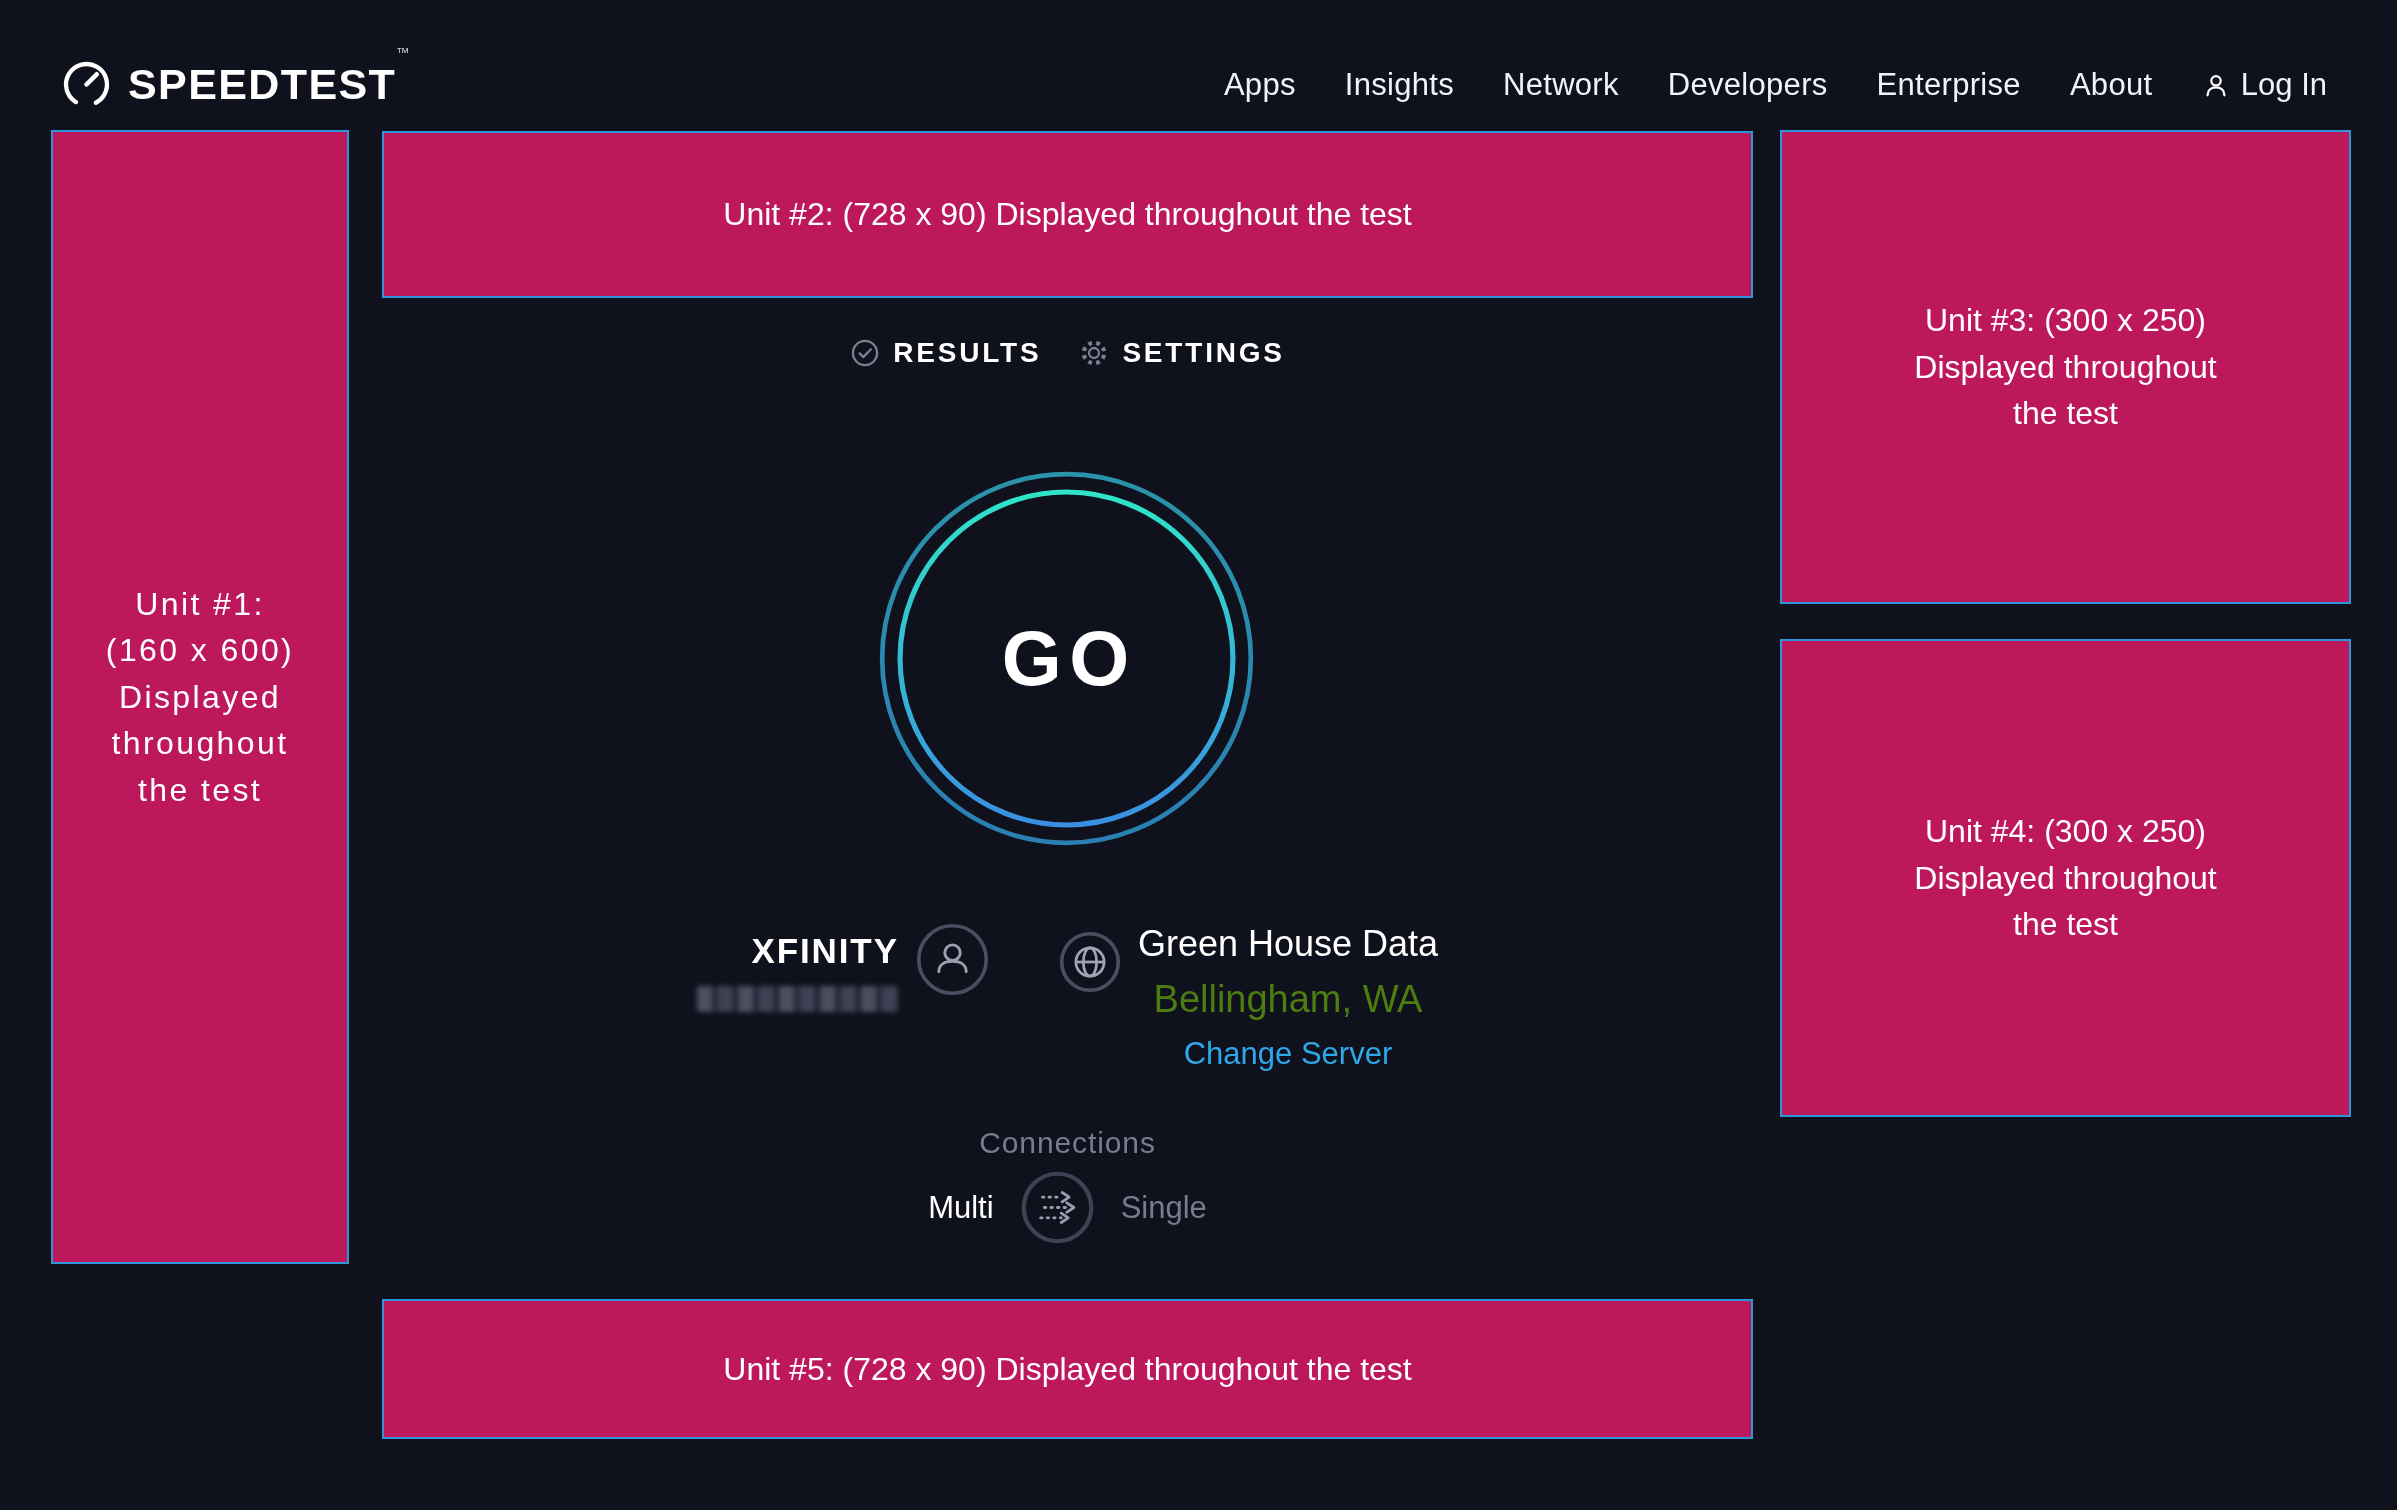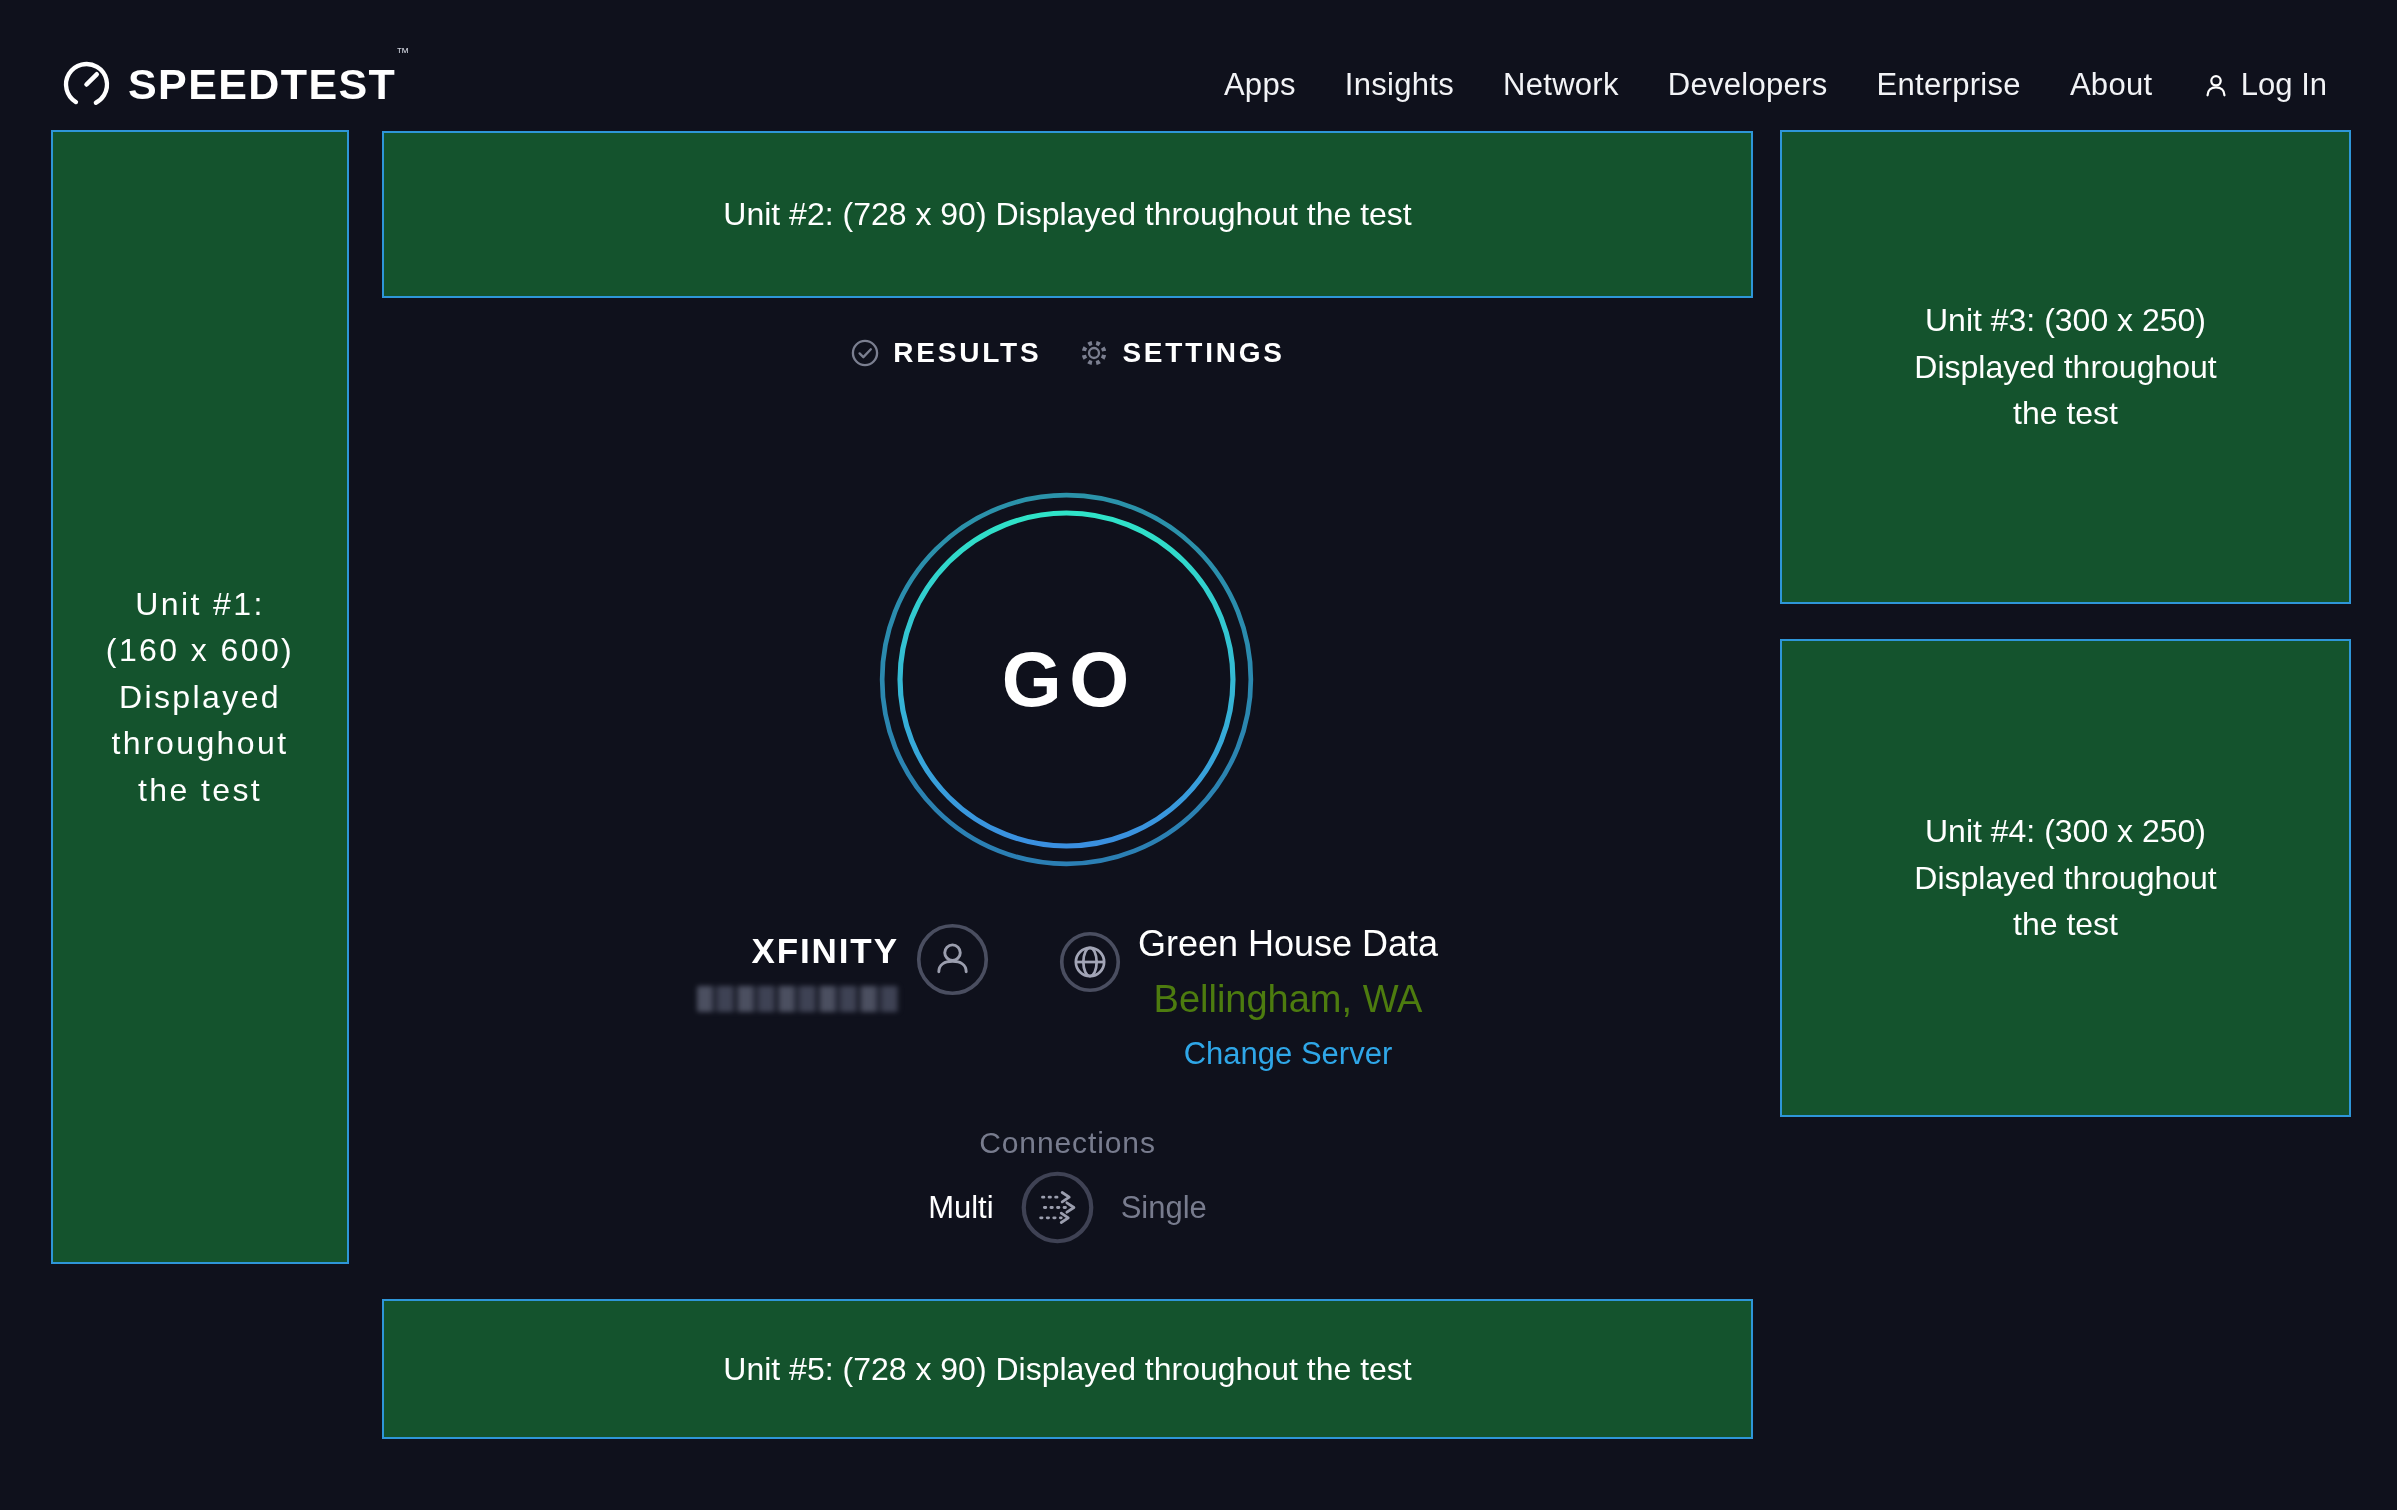--- a/index.html
+++ b/index.html
@@ -16,40 +16,40 @@
     padding:0 79px 0 51px;box-sizing:border-box;border-radius:19px;
   }
   .logo{display:flex;align-items:center;gap:15px;cursor:pointer;}
   .logo-text{font-size:43px;font-weight:700;letter-spacing:1.4px;color:#fff;}
   .logo-mark{font-size:13px;vertical-align:top;position:relative;top:-15px;color:#cdd0da;}
   .nav{display:flex;align-items:center;gap:49px;font-size:31px;color:#f2f3f6;}
   .nav-item{cursor:pointer;letter-spacing:0.3px;}
   .login{display:flex;align-items:center;gap:9.4px;cursor:pointer;}
   
   .ad{
-    position:absolute;background:#14532d;border:2.8px solid #2e96d8;
+    position:absolute;background:#be185d;border:2.8px solid #2e96d8;
     display:flex;align-items:center;justify-content:center;
     box-sizing:border-box;text-align:center;cursor:pointer;
   }
   .ad-text{font-size:32px;line-height:1.45;color:#fff;white-space:pre-line;}
   .ad-unit1{left:51px;top:130px;width:298px;height:1134px;}
   .ad-unit1 .ad-text{letter-spacing:2.4px;}
   .ad-unit2{left:382px;top:131px;width:1371px;height:167px;}
   .ad-unit3{left:1780px;top:130px;width:571px;height:474px;}
   .ad-unit4{left:1780px;top:639px;width:571px;height:478px;}
   .ad-unit5{left:382px;top:1299px;width:1371px;height:140px;}
   
   .tabs{
     position:absolute;left:382px;top:337px;width:1371px;
     display:flex;justify-content:center;align-items:center;gap:38px;
   }
   .tab{display:flex;align-items:center;gap:13px;cursor:pointer;}
   .tab-label{font-size:28px;font-weight:700;letter-spacing:2.8px;color:#fff;}
   
-  .go-wrap{position:absolute;left:869px;top:482px;width:395px;height:395px;cursor:pointer;}
+  .go-wrap{position:absolute;left:869px;top:461px;width:395px;height:395px;cursor:pointer;}
   
   .isp-row{
     position:absolute;left:382px;top:923px;width:1371px;
     display:flex;justify-content:center;align-items:flex-start;gap:70px;
   }
   .isp-group{display:flex;align-items:flex-start;gap:17px;}
   .isp-col-a{display:flex;flex-direction:column;align-items:flex-end;gap:15px;padding-top:7.5px;}
   .isp-name{font-size:35px;font-weight:600;letter-spacing:1.9px;color:#fff;}
   .ip-redacted{
     width:202px;height:26px;border-radius:1.9px;

